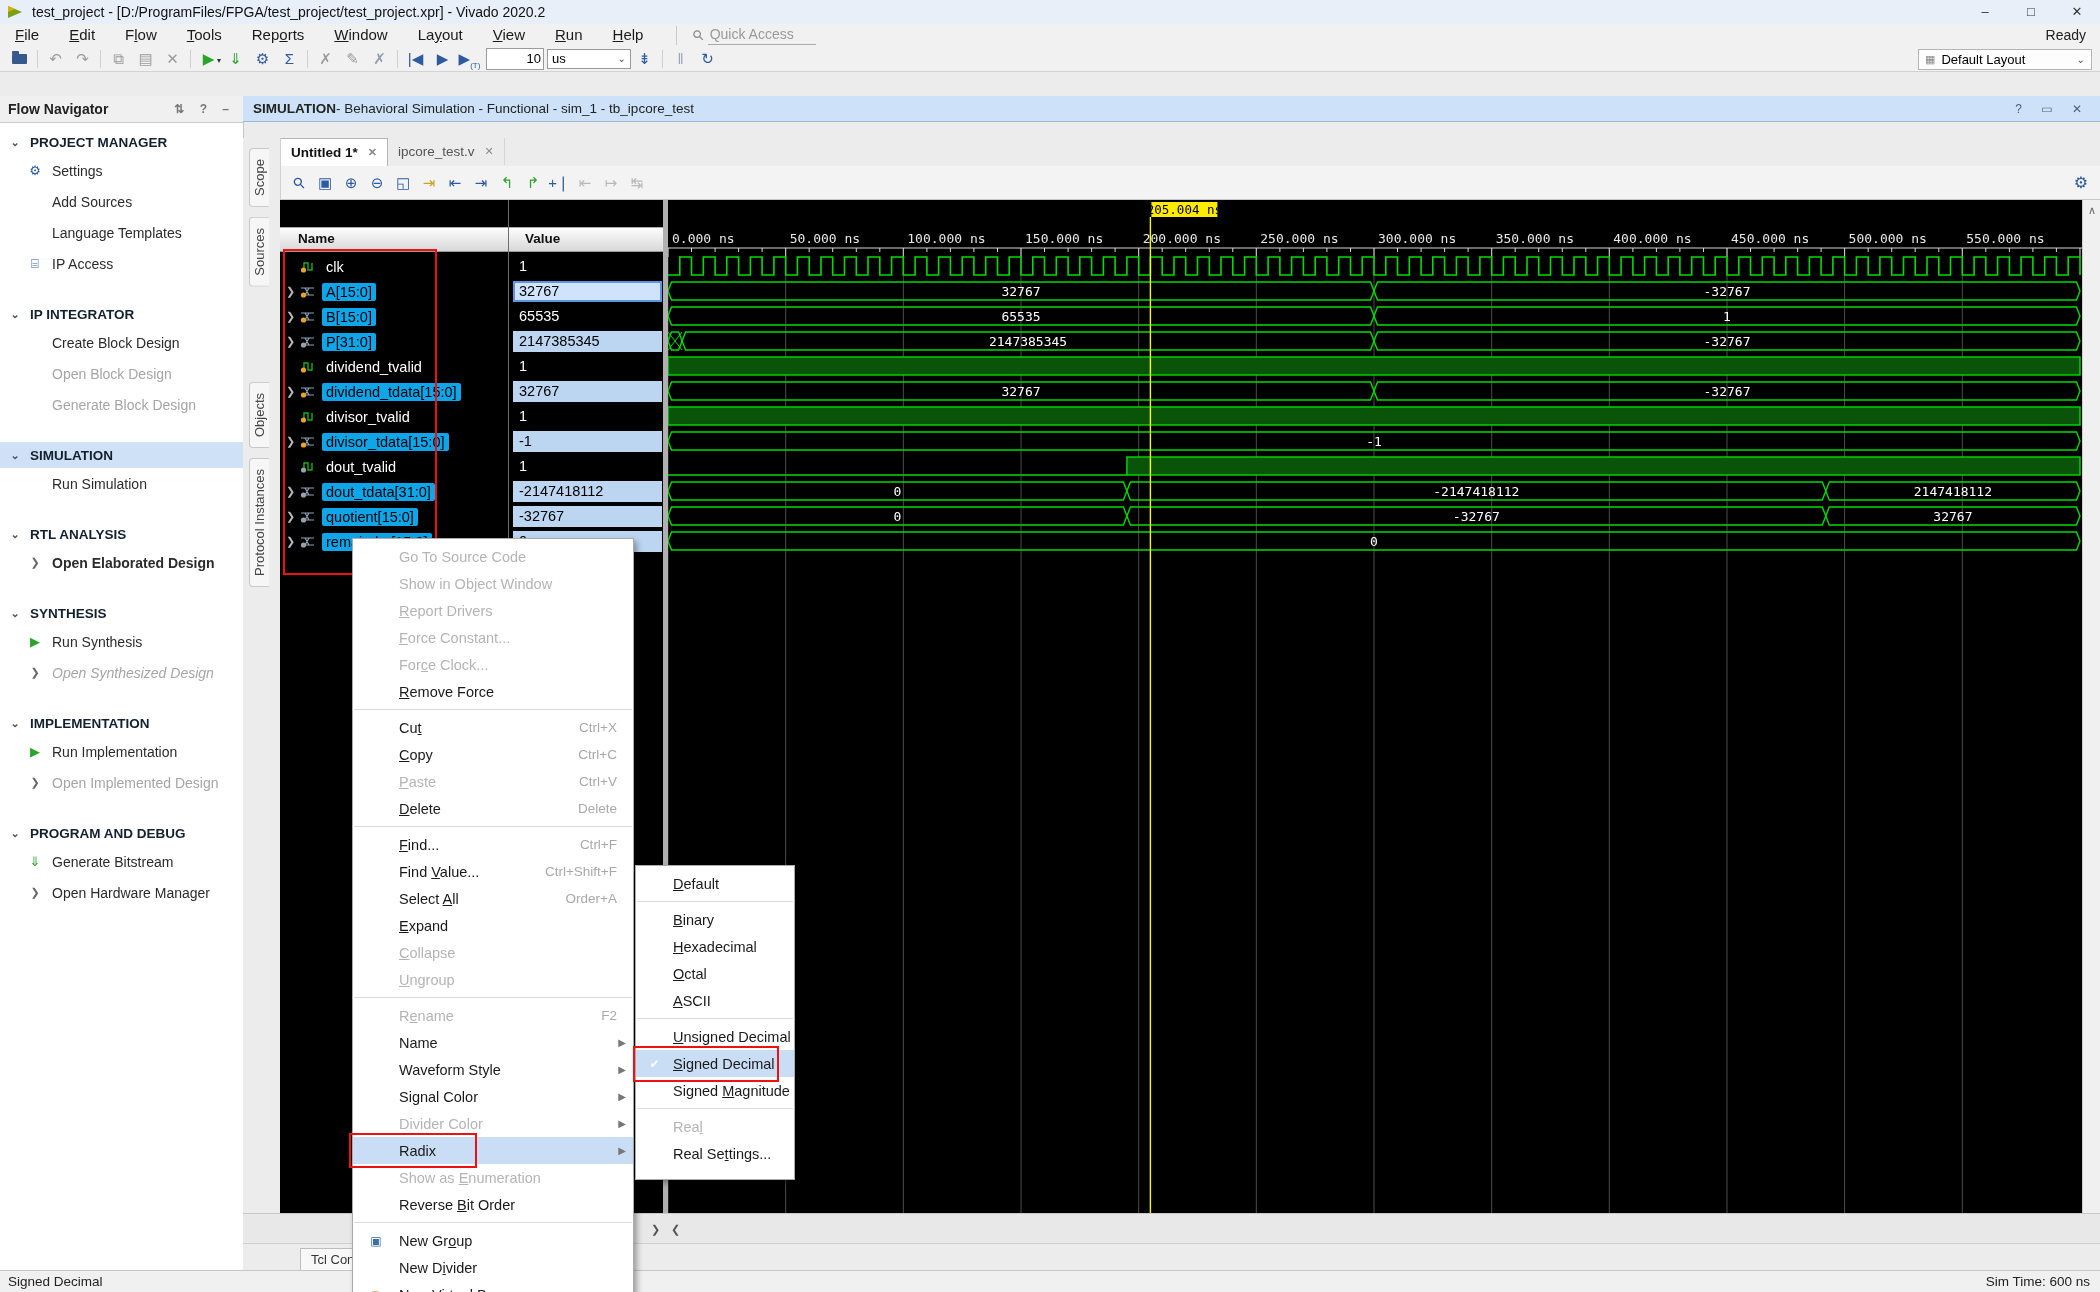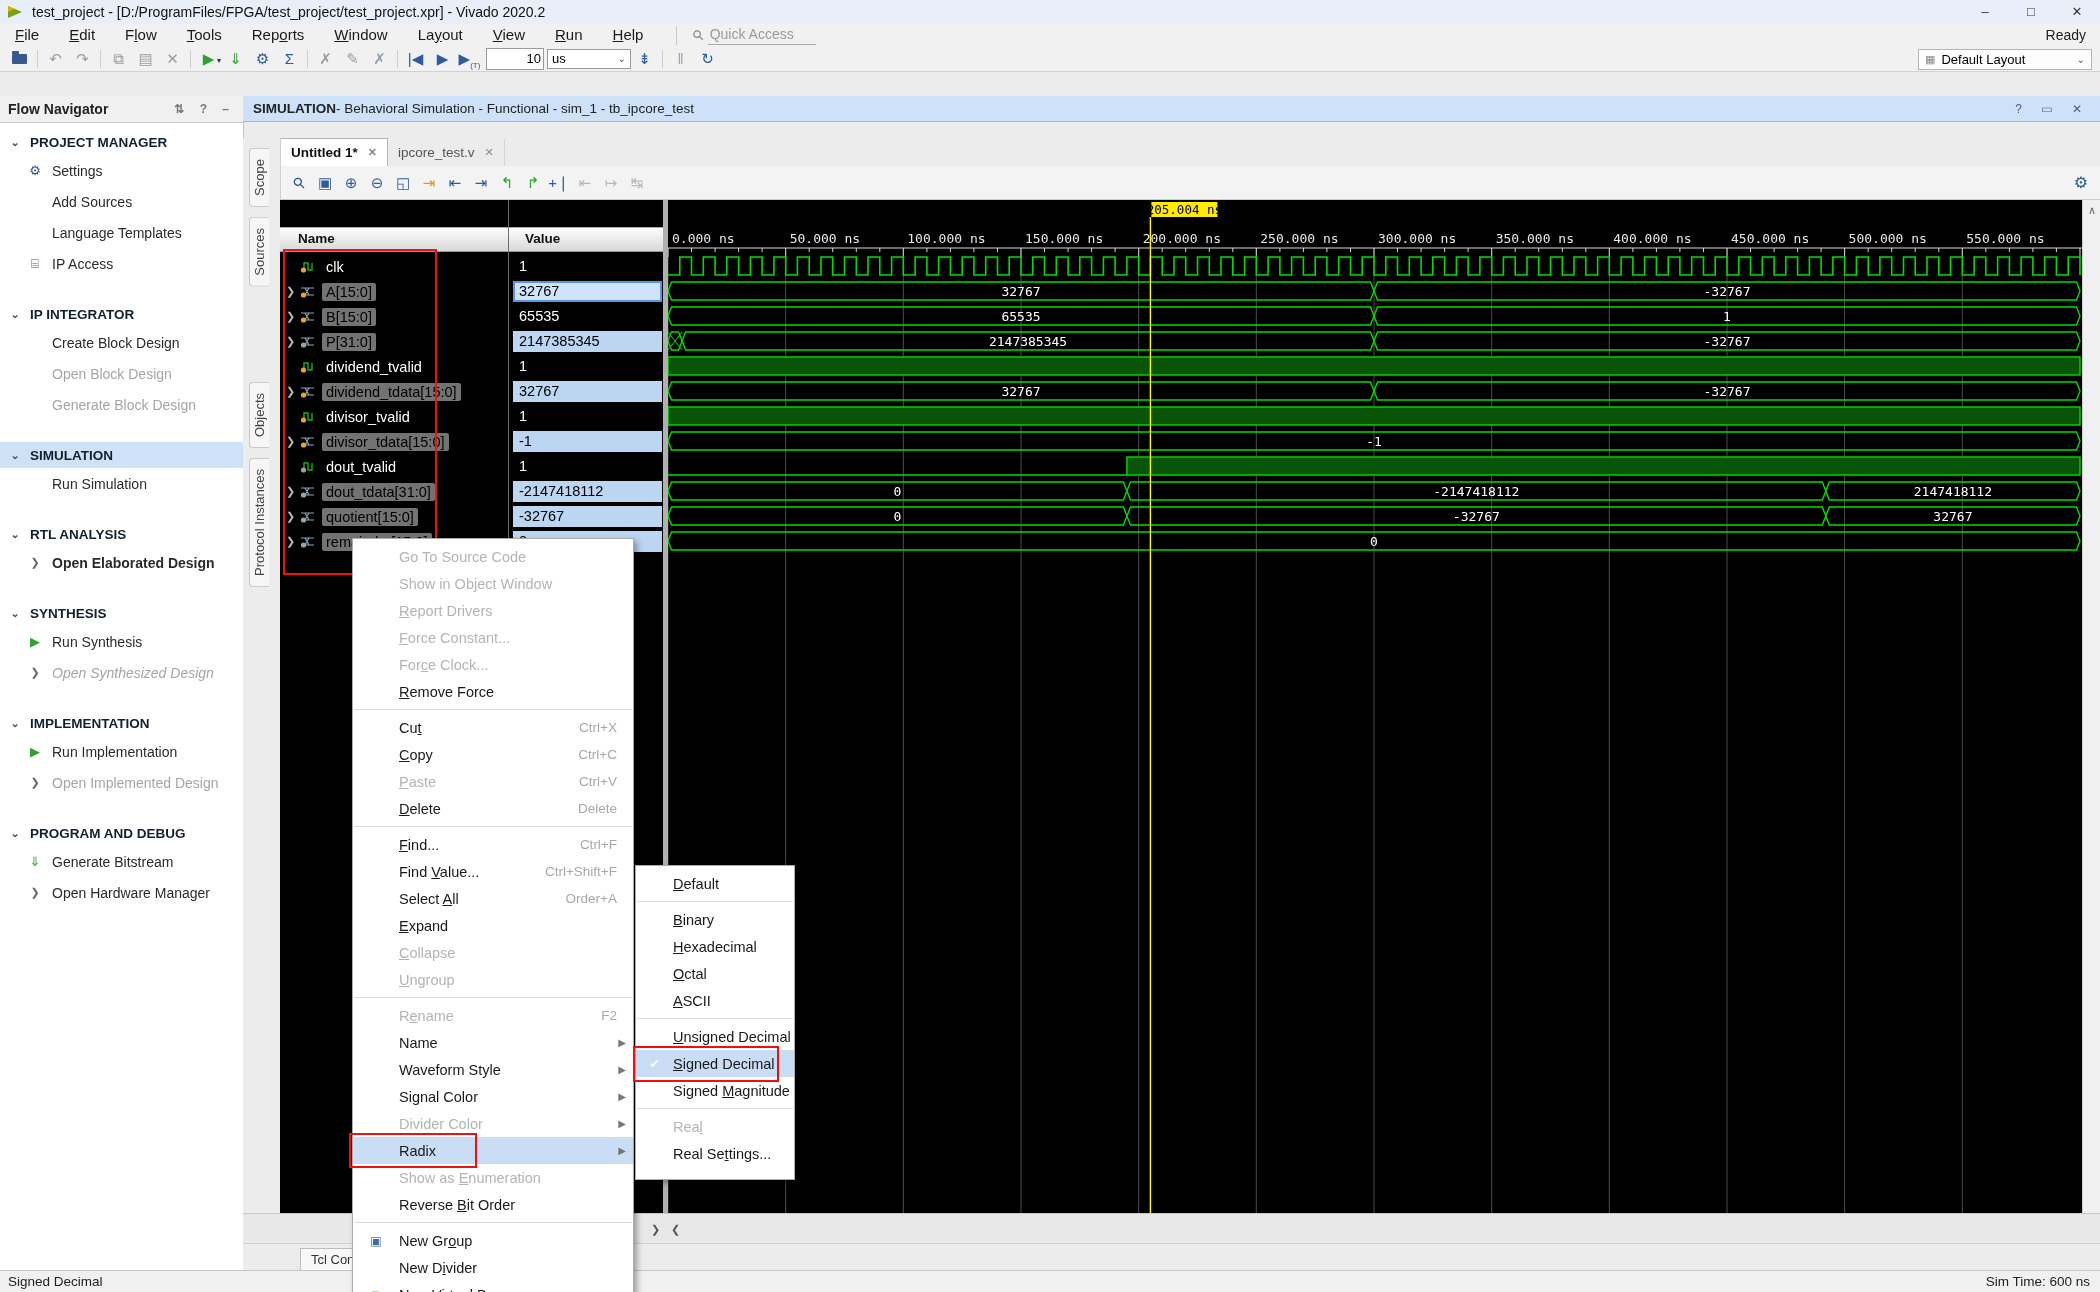--- a/index.html
+++ b/index.html
@@ -40,41 +40,41 @@
   .fn-sec-h.sel{background:#cfe1f7;}
   .fn-item{height:31px;display:flex;align-items:center;color:#2b2b2b;font-size:14px;}
   .fn-item.dis{color:#a5a5a5;}
   .fn-item .slot{width:22px;margin-left:24px;text-align:center;font-size:13px;}
   .fn-item .slot.green{color:#2ca32c;}
   .fn-item .slot.blue{color:#2d5aa0;}
   .fn-item .slot.chev{color:#666;font-size:11px;}
   
   #simbar{position:absolute;left:243px;top:96px;width:1857px;height:26px;background:#cde2f8;border-bottom:1px solid #9cb9d8;display:flex;align-items:center;font-size:13.5px;color:#222;padding:0 10px;box-sizing:border-box;}
   #simbar .ics{margin-left:auto;color:#51606f;font-size:12px;letter-spacing:8px;}
-  #tabbar{position:absolute;left:280px;top:138px;width:1820px;height:28px;background:#ececec;border-bottom:1px solid #bdbdbd;display:flex;align-items:flex-end;font-size:13.5px;}
+  #tabbar{position:absolute;left:280px;top:138px;width:1820px;height:28px;background:#ececec;border-bottom:1px solid #bdbdbd;display:flex;font-size:13.5px;}
   .tab{height:27px;display:flex;align-items:center;padding:0 10px;color:#555;border-right:1px solid #d5d5d5;}
   .tab.active{background:#fff;border:1px solid #b5b5b5;border-bottom:none;font-weight:bold;color:#111;}
   .tab .x{margin-left:10px;color:#8a8a8a;font-size:11px;}
   #wtoolbar{position:absolute;left:280px;top:166px;width:1820px;height:34px;background:#f3f3f3;border-bottom:1px solid #c9c9c9;display:flex;align-items:center;padding-left:6px;box-sizing:border-box;}
   .wt-ic{min-width:26px;height:24px;line-height:24px;text-align:center;font-size:15px;}
   #wt-gear{margin-left:auto;margin-right:12px;color:#2d5aa0;font-size:16px;}
   
   #sidetabs{position:absolute;left:243px;top:138px;width:37px;height:1075px;background:#ececec;border-right:1px solid #d0d0d0;}
   .vtab{writing-mode:vertical-rl;transform:rotate(180deg);background:#f6f6f6;border:1px solid #c9c9c9;border-left:none;color:#444;font-size:13px;padding:10px 2px;margin:10px 4px 0 6px;border-radius:0 4px 4px 0;}
   
   #namevals{position:absolute;left:280px;top:200px;width:383px;height:1013px;background:#000;}
   #nv-headwrap{position:absolute;left:0;top:27px;width:383px;height:23px;background:linear-gradient(#fdfdfd,#d8d8d8);border-top:1px solid #aaa;border-bottom:1px solid #9a9a9a;font-size:13.5px;font-weight:bold;color:#111;}
   #nv-sep{position:absolute;left:228px;top:0;width:1px;height:1013px;background:#6e6e6e;}
   .nv-h{position:absolute;top:3px;}
   #names,#values{position:absolute;top:0;left:0;width:383px;height:1013px;}
   .sig-row{position:absolute;height:25px;display:flex;align-items:center;color:#fff;font-size:14.5px;}
   .sig-chev{width:14px;margin-left:6px;color:#b9b9b9;font-size:11px;}
   .sig-ic{width:20px;margin-right:2px;display:flex;align-items:center;}
   .sig-label{padding:1px 4px;border-radius:2px;white-space:nowrap;}
-  .sig-label.sel{background:#737373;color:#000;}
+  .sig-label.sel{background:#0ea5e9;color:#000;}
   .val-cell{position:absolute;left:233px;width:143px;height:21px;line-height:21px;padding-left:6px;color:#fff;font-size:14.5px;white-space:nowrap;overflow:hidden;}
   .val-cell.sel{background:#bcd6f2;color:#000;}
   .val-cell.foc{background:#cfe3fa;outline:2px solid #5a96e0;outline-offset:-2px;}
   #splitter{position:absolute;left:663px;top:200px;width:5px;height:1013px;background:#b0b0b0;}
   #wavepanel{position:absolute;left:668px;top:200px;width:1414px;height:1013px;background:#000;overflow:hidden;}
   #vscroll{position:absolute;left:2082px;top:200px;width:18px;height:1013px;background:#f0f0f0;border-left:1px solid #cfcfcf;text-align:center;color:#666;font-size:11px;}
   
   #graystrip{position:absolute;left:243px;top:1213px;width:1857px;height:30px;background:#e8e8e8;border-top:1px solid #c9c9c9;}
   .mini-arrow{position:absolute;top:9px;color:#555;font-size:11px;}
   #tclstrip{position:absolute;left:243px;top:1243px;width:1857px;height:27px;background:#ececec;border-top:1px solid #cfcfcf;}

